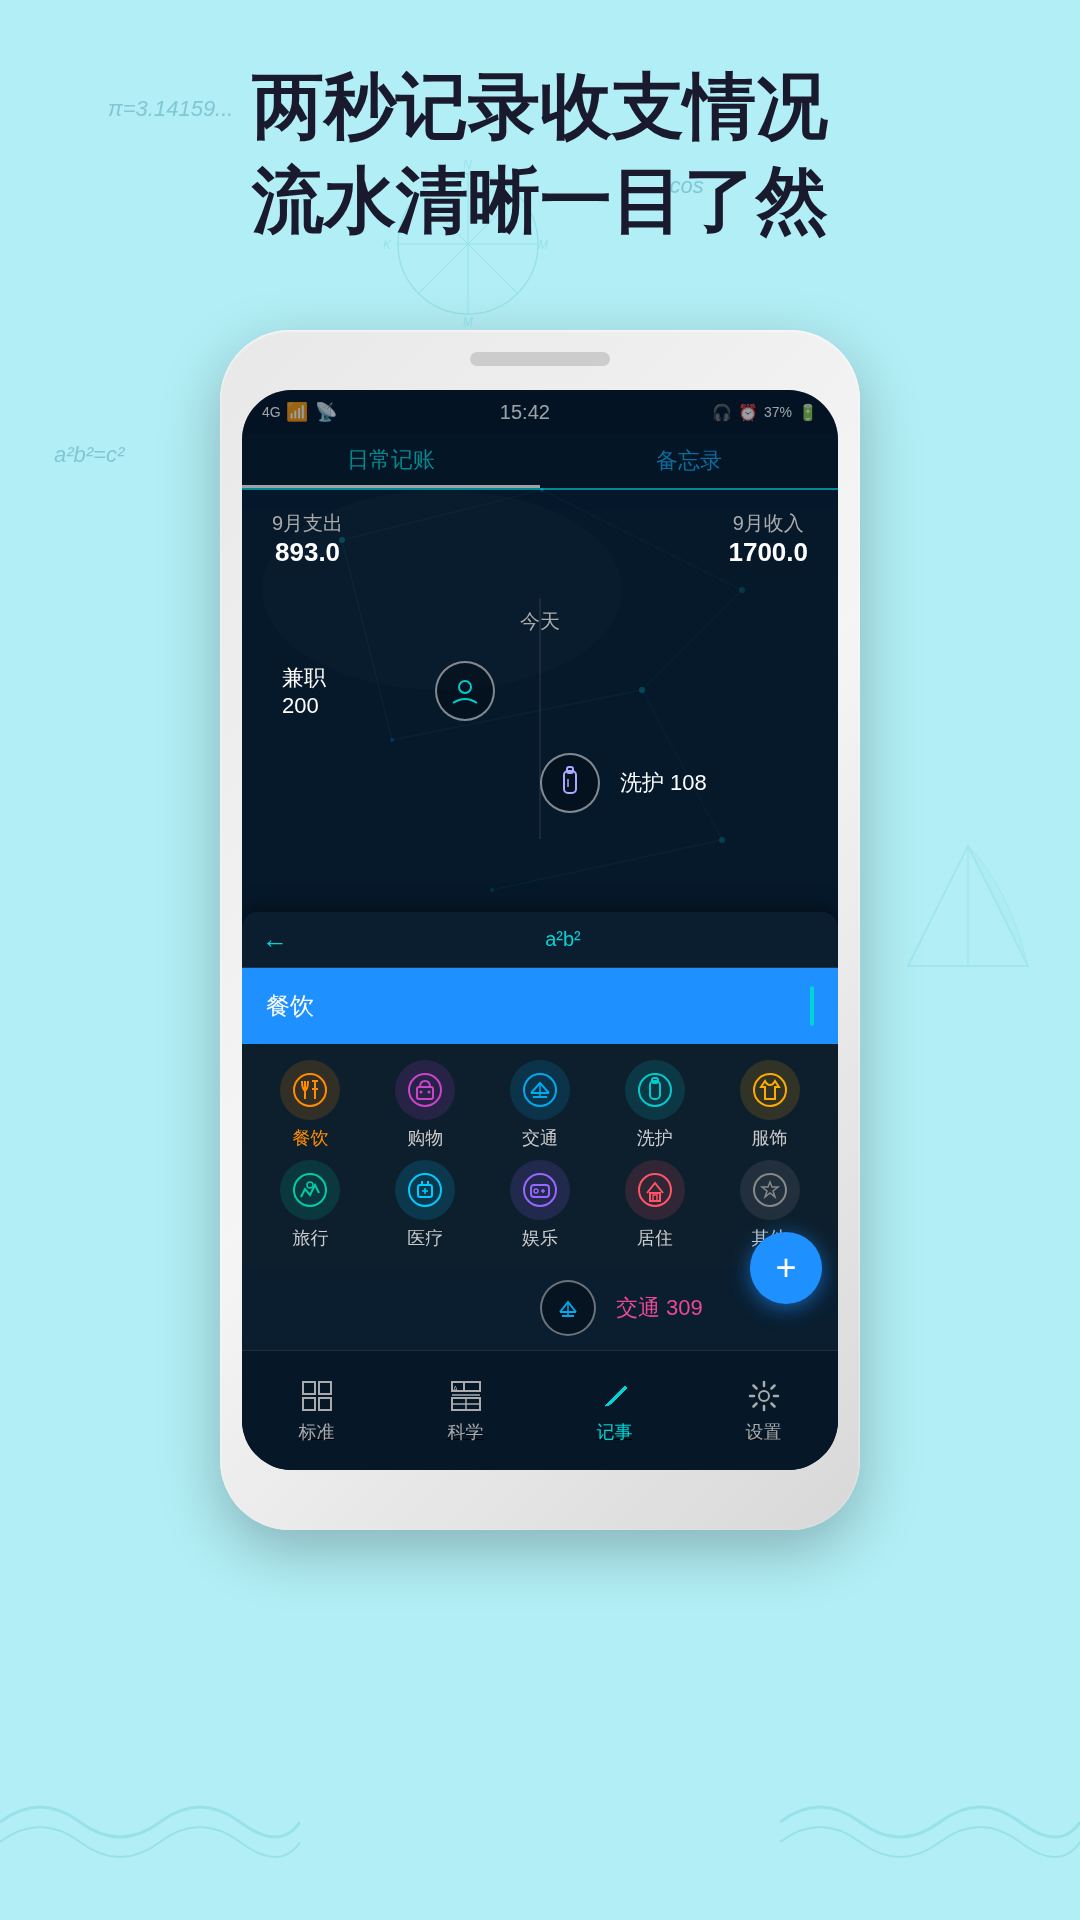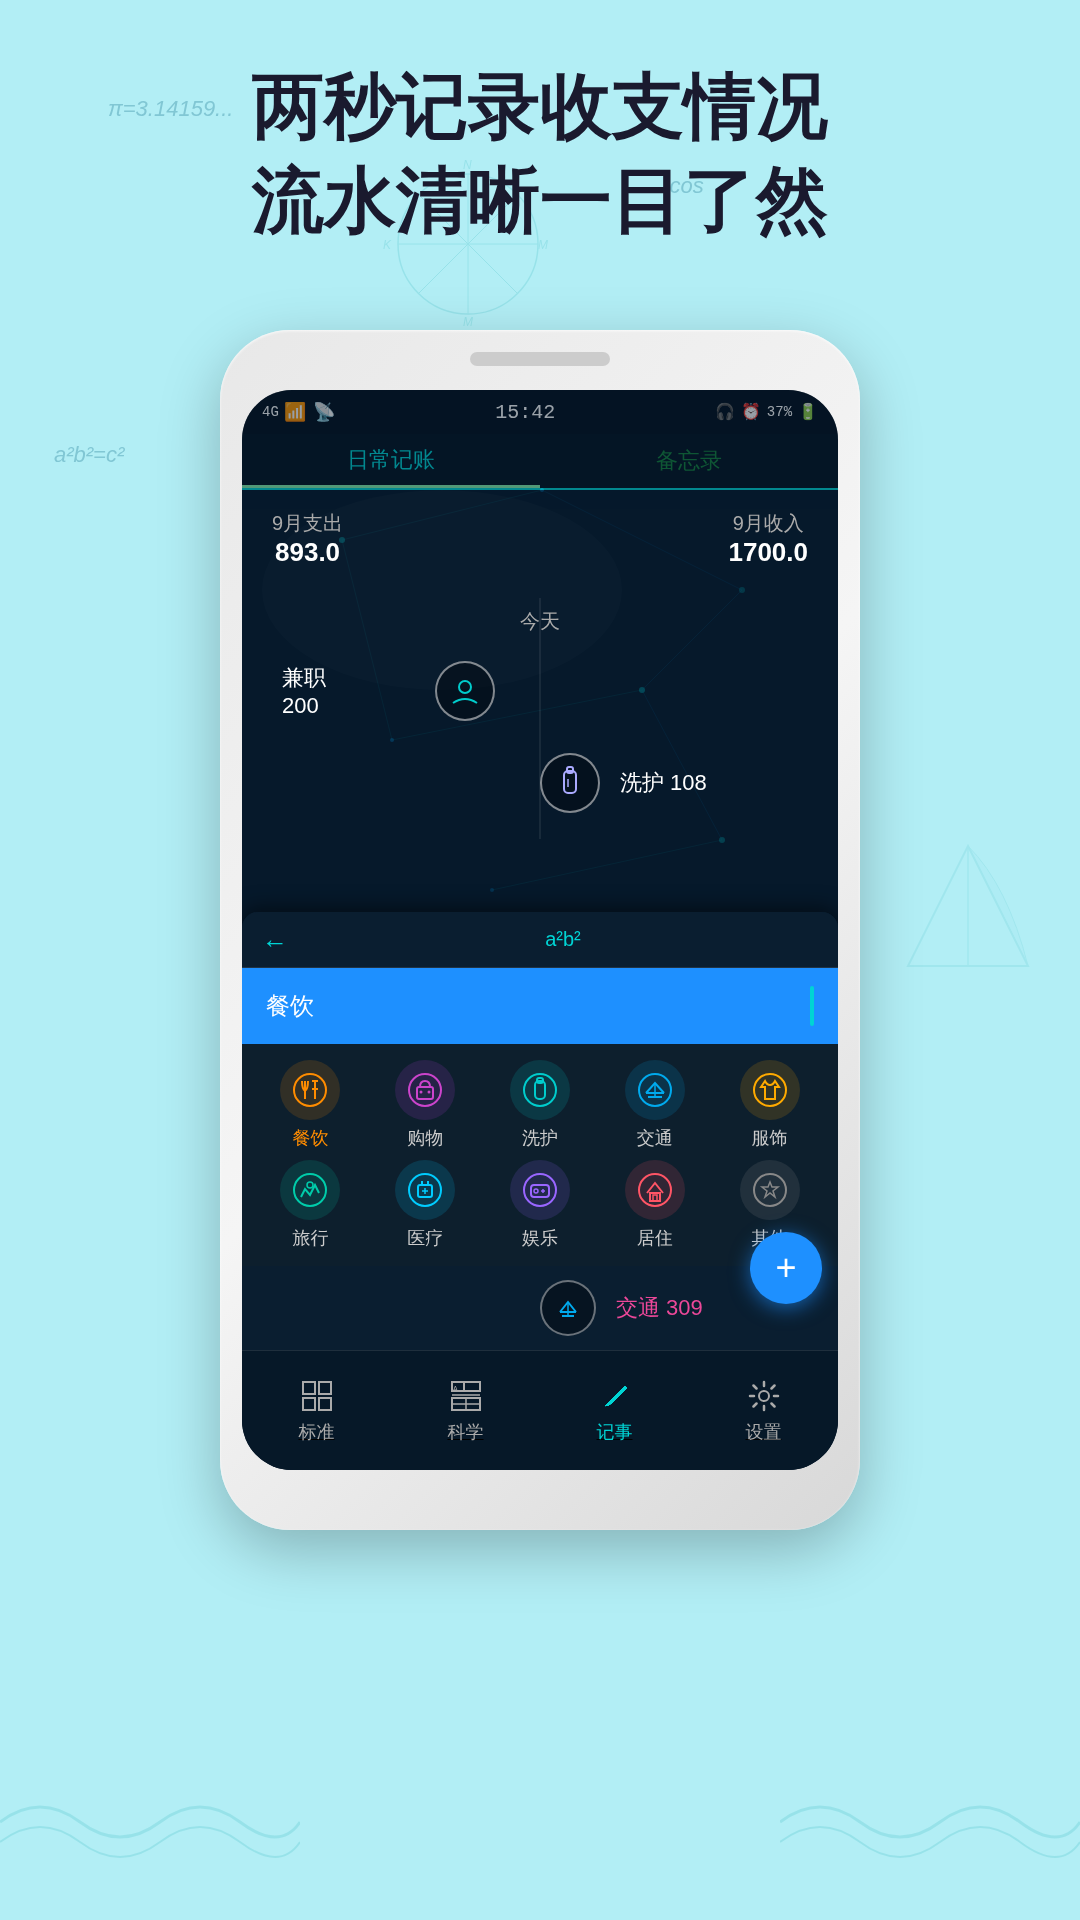--- a/index.html
+++ b/index.html
@@ -86,45 +86,44 @@
     
     .status-bar {
       height: 44px;
       background: rgba(0,0,0,0.3);
       display: flex;
       align-items: center;
       justify-content: space-between;
       padding: 0 20px;
       font-size: 18px;
       color: white;
-      font-family: Liberation Mono, monospace;
     }
     .status-left { display: flex; gap: 6px; align-items: center; }
     .status-center { font-size: 20px; font-weight: 500; }
     .status-right { display: flex; gap: 6px; align-items: center; font-size: 16px; }
 
     
     .app-tabs {
       display: flex;
       height: 56px;
       background: rgba(0,0,0,0.2);
       border-bottom: 2px solid #00d4d4;
     }
     .tab-item {
       flex: 1;
       display: flex;
       align-items: center;
       justify-content: center;
       font-size: 22px;
-      color: #15803d;
+      color: #0ea5e9;
       cursor: pointer;
     }
     .tab-item.active {
       color: #00d4d4;
-      border-bottom: 3px solid #86efac;
+      border-bottom: 3px solid #ffffff;
     }
 
     
     .summary-area {
       display: flex;
       justify-content: space-between;
       padding: 20px 30px;
       color: white;
     }
     .summary-item {
@@ -473,40 +472,40 @@
                   <circle cx="19" cy="19" r="16" fill="none" stroke="#cc44cc" stroke-width="2"></circle>
                   <rect x="11" y="16" width="16" height="12" rx="2" fill="none" stroke="#cc44cc" stroke-width="2"></rect>
                   <path d="M14,16 Q14,10 19,10 Q24,10 24,16" fill="none" stroke="#cc44cc" stroke-width="2"></path>
                   <circle cx="15" cy="21" r="1.5" fill="#cc44cc"></circle>
                   <circle cx="23" cy="21" r="1.5" fill="#cc44cc"></circle>
                 </svg>
               </div>
               <span class="category-name">购物</span>
             </div>
             <div class="category-item">
-              <div class="category-icon" style="background:rgba(0,200,200,0.15);">
-                <svg width="38" height="38" viewBox="0 0 38 38">
-                  <circle cx="19" cy="19" r="16" fill="none" stroke="#00cccc" stroke-width="2"></circle>
-                  <rect x="14" y="10" width="10" height="18" rx="4" fill="none" stroke="#00cccc" stroke-width="2"></rect>
-                  <rect x="16" y="7" width="6" height="5" rx="2" fill="none" stroke="#00cccc" stroke-width="2"></rect>
-                </svg>
-              </div>
-              <span class="category-name">洗护</span>
-            </div>
-            <div class="category-item">
               <div class="category-icon" style="background:rgba(0,170,238,0.15);">
                 <svg width="38" height="38" viewBox="0 0 38 38">
                   <circle cx="19" cy="19" r="16" fill="none" stroke="#00aaee" stroke-width="2"></circle>
                   <path d="M10,22 L19,12 L28,22" fill="none" stroke="#00aaee" stroke-width="2"></path>
                   <line x1="19" y1="12" x2="19" y2="26" stroke="#00aaee" stroke-width="1.5"></line>
                   <line x1="10" y1="22" x2="28" y2="22" stroke="#00aaee" stroke-width="2"></line>
                   <line x1="12" y1="26" x2="26" y2="26" stroke="#00aaee" stroke-width="2"></line>
                 </svg>
               </div>
               <span class="category-name">交通</span>
+            </div>
+            <div class="category-item">
+              <div class="category-icon" style="background:rgba(0,200,200,0.15);">
+                <svg width="38" height="38" viewBox="0 0 38 38">
+                  <circle cx="19" cy="19" r="16" fill="none" stroke="#00cccc" stroke-width="2"></circle>
+                  <rect x="14" y="10" width="10" height="18" rx="4" fill="none" stroke="#00cccc" stroke-width="2"></rect>
+                  <rect x="16" y="7" width="6" height="5" rx="2" fill="none" stroke="#00cccc" stroke-width="2"></rect>
+                </svg>
+              </div>
+              <span class="category-name">洗护</span>
             </div>
             <div class="category-item">
               <div class="category-icon" style="background:rgba(255,170,0,0.15);">
                 <svg width="38" height="38" viewBox="0 0 38 38">
                   <circle cx="19" cy="19" r="16" fill="none" stroke="#ffaa00" stroke-width="2"></circle>
                   <path d="M14,10 L10,16 L14,16 L14,28 L24,28 L24,16 L28,16 L24,10 Q22,14 19,14 Q16,14 14,10 Z" fill="none" stroke="#ffaa00" stroke-width="2"></path>
                 </svg>
               </div>
               <span class="category-name">服饰</span>
             </div>

